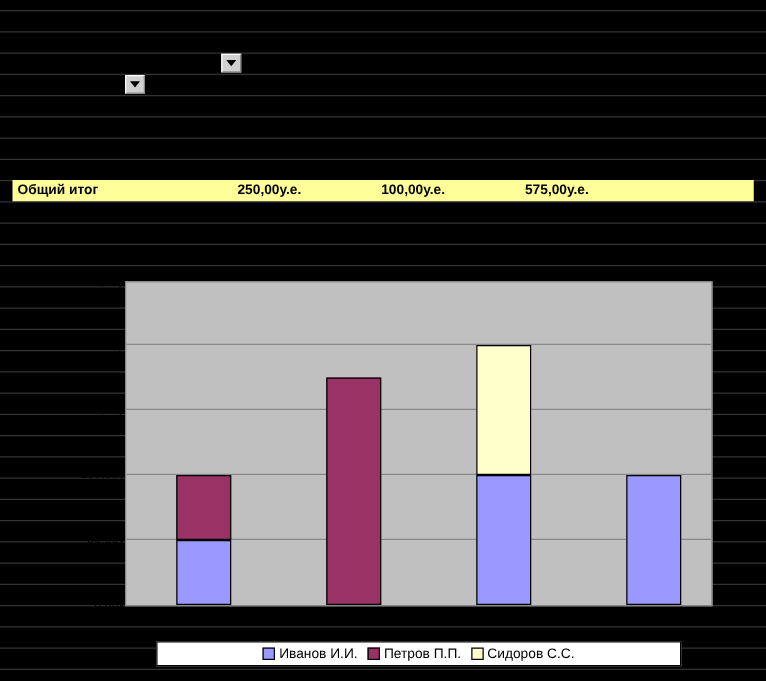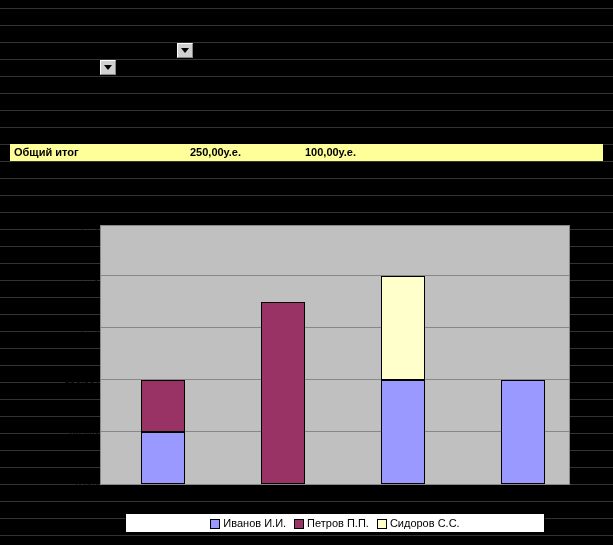--- a/index.html
+++ b/index.html
@@ -253,20 +253,21 @@
       <div class="cell c0">Финики</div>
       <div class="cell c1">100,00у.е.</div>
       <div class="cell c2"></div>
       <div class="cell c3"></div>
       <div class="cell c4">100,00у.е.</div>
     </div>
     <div class="row total-row">
       <div class="cell c0">Общий итог</div>
       <div class="cell c1">250,00у.е.</div>
       <div class="cell c3">100,00у.е.</div>
+      <div class="cell c4">575,00у.е.</div>
     </div>
   </div>
 
   <div class="chart-wrap">
     <div class="chart-title">Менеджеры-товары</div>
 
     <div class="ytick" style="top:283px">0,00у.е.</div>
     <div class="ytick" style="top:231px">50,00у.е.</div>
     <div class="ytick" style="top:179px">100,00у.е.</div>
     <div class="ytick" style="top:127px">150,00у.е.</div>

